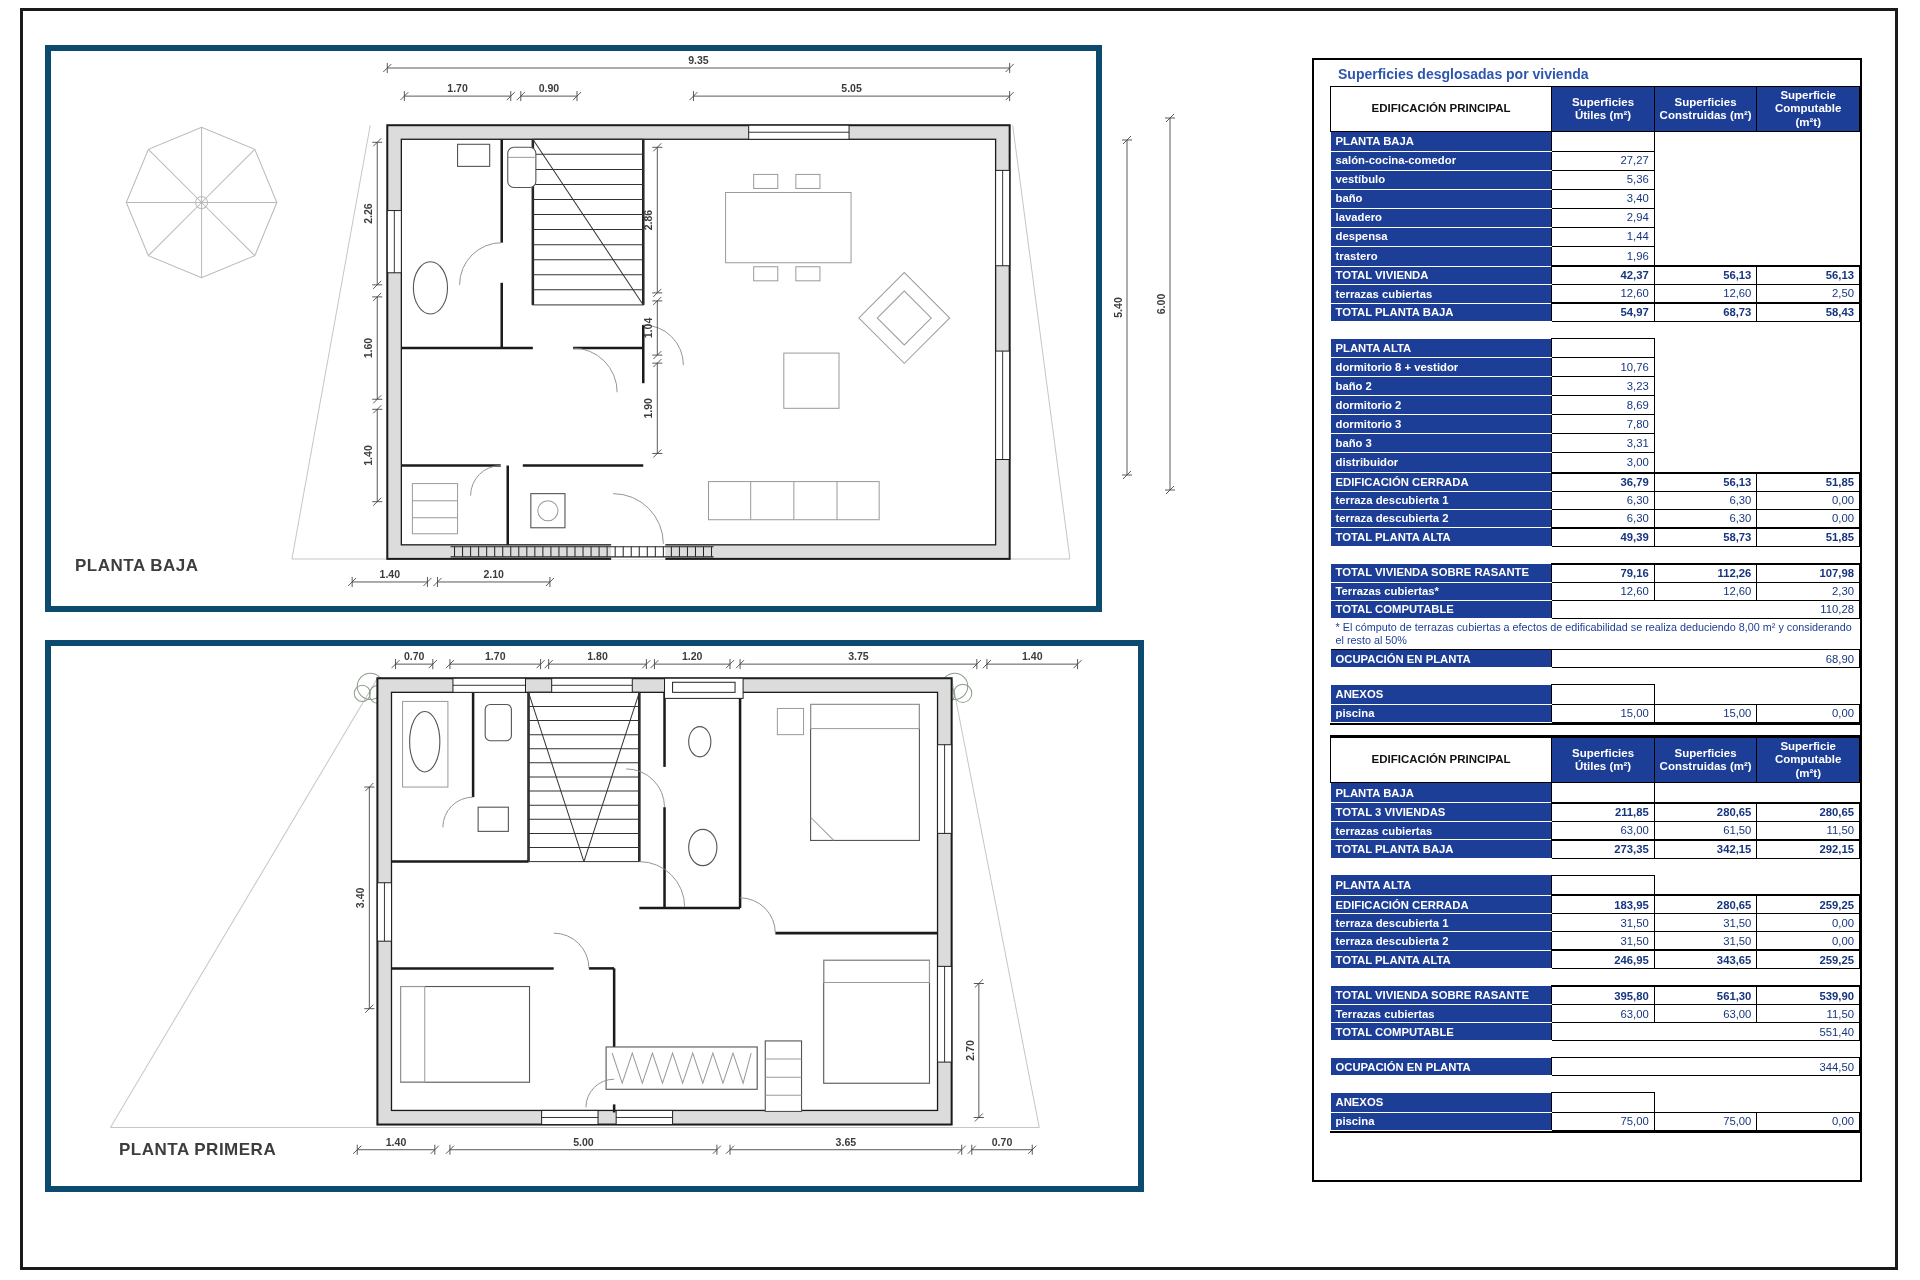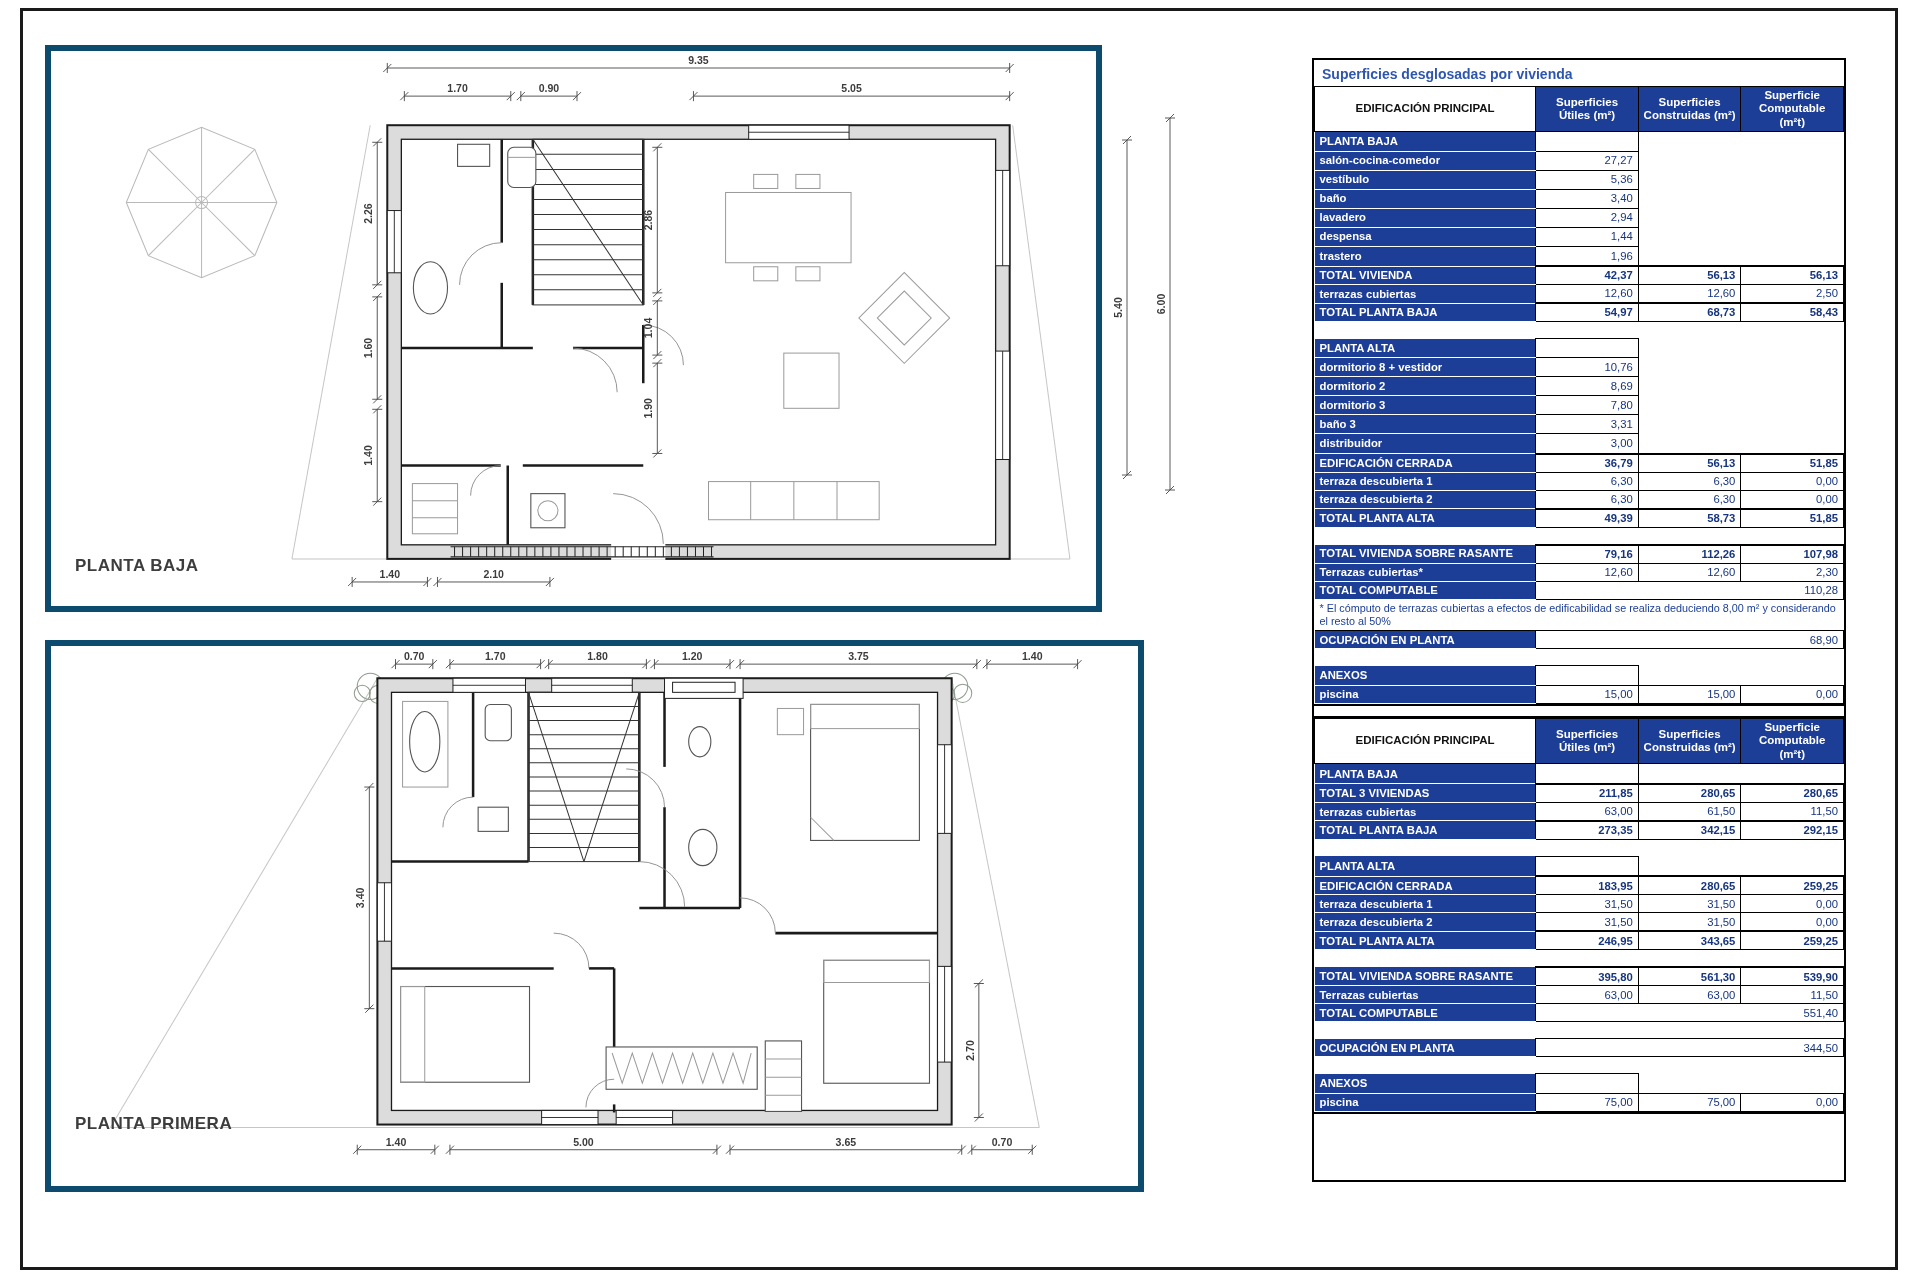--- a/index.html
+++ b/index.html
@@ -5,21 +5,21 @@
   html,body{margin:0;padding:0;background:#fff;}
   .canvas{position:relative;width:1920px;height:1280px;background:#fff;overflow:hidden;
           font-family:"Liberation Sans",sans-serif;}
   .sheet-border{position:absolute;left:20px;top:8px;width:1872px;height:1256px;border:3px solid #1a1a1a;}
   .frame{position:absolute;background:#fff;border:6px solid #0c4a6e;}
   .f1{left:45px;top:45px;width:1045px;height:555px;}
   .f2{left:45px;top:640px;width:1045px;height:540px;padding-left:42px;}
   .frame svg{position:absolute;left:0;top:0;width:100%;height:100%;}
   .plan-label{position:absolute;left:24px;top:460px;font-size:17px;font-weight:bold;color:#3d3d3d;letter-spacing:.5px;}
   .f1 .plan-label{top:505px;}
-  .f2 .plan-label{top:468px;}
+  .f2 .plan-label{top:494px;margin-left:44px;}
   .rdims{position:absolute;left:1092px;top:100px;width:120px;height:470px;}
 
   
   .wall{fill:#dcdcdc;stroke:#1b1b1b;stroke-width:2;}
   .room{fill:#ffffff;stroke:#1b1b1b;stroke-width:1.3;}
   .iw{stroke:#1b1b1b;stroke-width:2.5;fill:none;}
   .thin{stroke:#333;stroke-width:1;fill:none;}
   .furn{stroke:#555;stroke-width:1.1;fill:#fff;}
   .furn2{stroke:#9a9a9a;stroke-width:1;fill:none;}
   .arc{stroke:#8a8a8a;stroke-width:.9;fill:none;}
@@ -27,21 +27,21 @@
   .win line{stroke:#222;stroke-width:.9;}
   .plot line{stroke:#c6c6c6;stroke-width:1;}
   .parasol line,.parasol polygon{stroke:#b8b8b8;fill:none;stroke-width:1;}
   .parasol circle{stroke:#b8b8b8;fill:none;}
   .shrub circle{stroke:#8d9b8d;fill:none;stroke-width:1;}
   .comb line{stroke:#222;stroke-width:1;}
   .dim line{stroke:#474747;stroke-width:.9;}
   .dim text{font:bold 10.5px "Liberation Sans",sans-serif;fill:#3c3c3c;}
 
   
-  .tables{position:absolute;left:1312px;top:58px;width:530px;height:1120px;border:2px solid #000;background:#fff;}
+  .tables{position:absolute;left:1312px;top:58px;width:530px;height:1120px;border:2px solid #000;background:#fff;padding-left:16px;}
   .tblock{width:100%;}
   .tb1{border-bottom:2px solid #000;}
   .tb2{border-top:2px solid #000;border-bottom:2px solid #000;}
   .tgap{height:10px;}
   .tbl-title{padding:6px 8px 4px 8px;font-size:14px;font-weight:bold;color:#2e56b0;}
   table{width:100%;border-collapse:collapse;table-layout:fixed;}
   col.c0{width:220px;} col.cv{width:102px;}
   thead th{height:42px;font-size:11.5px;border:1px solid #000;padding:1px 4px;line-height:1.15;}
   th.h0{background:#fff;color:#111;font-weight:bold;}
   th.hb{background:#1d3e96;color:#fff;font-weight:bold;}
@@ -644,20 +644,26 @@
               <td class="plain"></td>
               <td class="plain"></td>
             </tr>
             <tr>
               <td class="lbl">dormitorio 8 + vestidor</td>
               <td class="box">10,76</td>
               <td class="plain"></td>
               <td class="plain"></td>
             </tr>
             <tr>
+              <td class="lbl">baño 2</td>
+              <td class="box">3,23</td>
+              <td class="plain"></td>
+              <td class="plain"></td>
+            </tr>
+            <tr>
               <td class="lbl">dormitorio 2</td>
               <td class="box">8,69</td>
               <td class="plain"></td>
               <td class="plain"></td>
             </tr>
             <tr>
               <td class="lbl">dormitorio 3</td>
               <td class="box">7,80</td>
               <td class="plain"></td>
               <td class="plain"></td>

